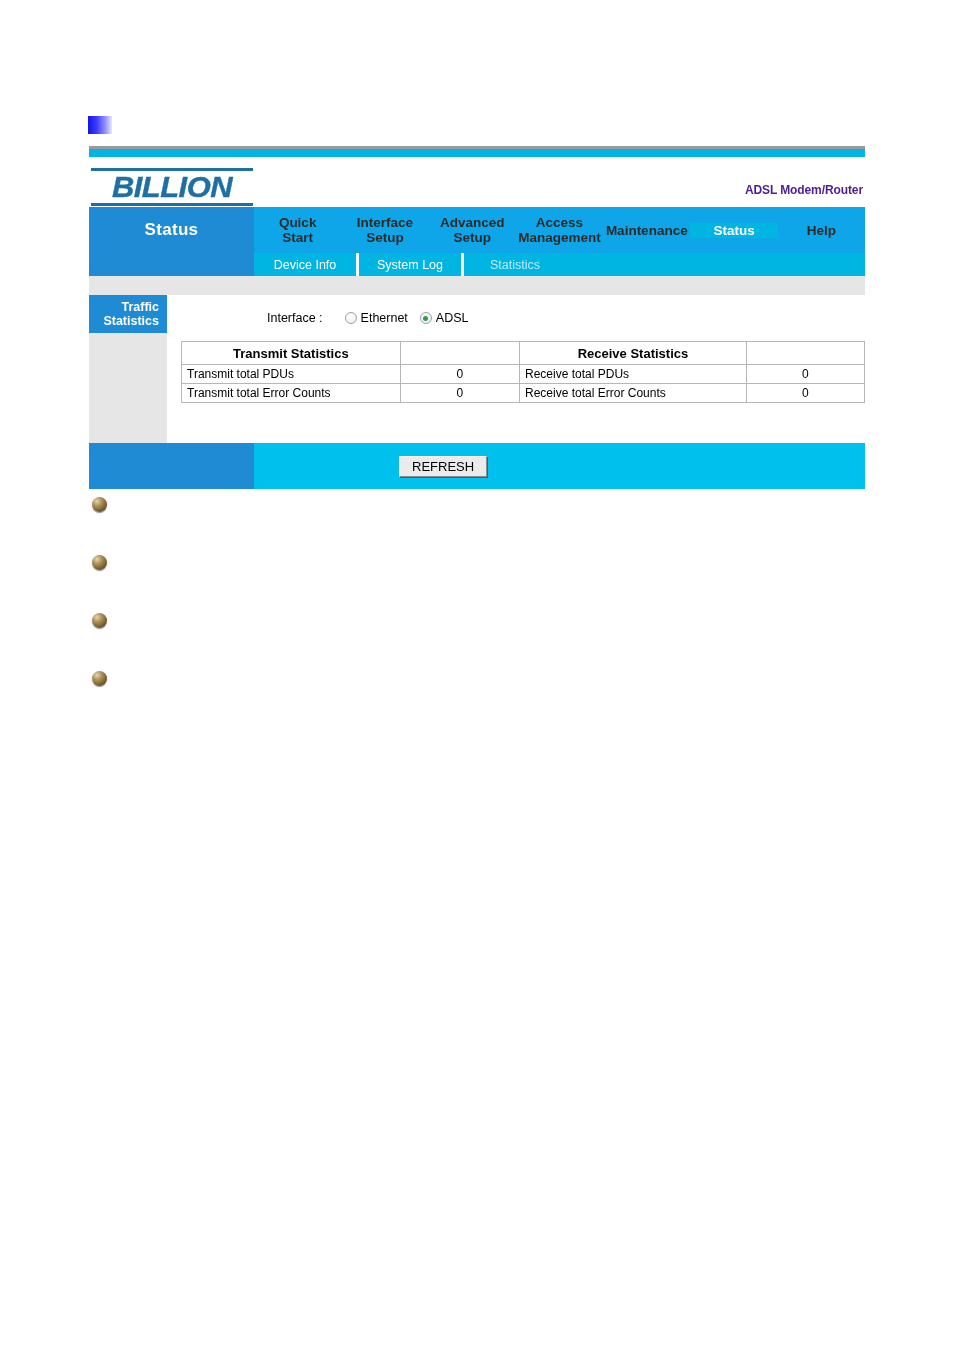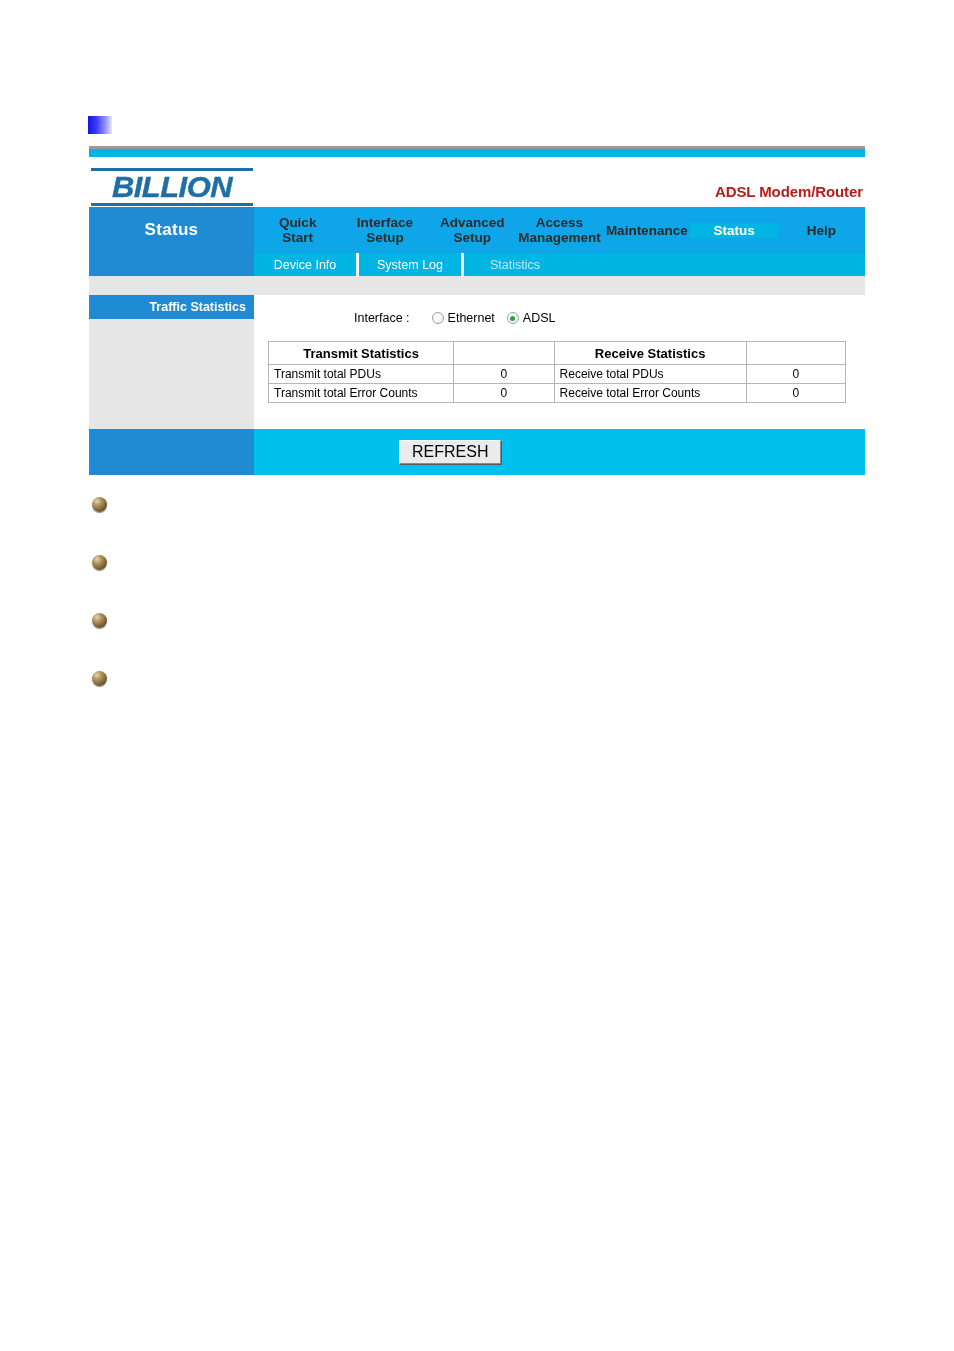--- a/index.html
+++ b/index.html
@@ -69,23 +69,23 @@
     letter-spacing: -0.5px;
     color: #1d6fa5;
     -webkit-text-stroke: 0.4px #1d6fa5;
     text-align: center;
     transform: scaleX(1.03);
   }
   #product-label {
     position: absolute;
     right: 2px;
     top: 26px;
-    font-size: 15px;
-    font-weight: bold;
-    color: #b91c1c;
+    font-size: 12px;
+    font-weight: bold;
+    color: #4c1d95;
     letter-spacing: -0.1px;
   }
 
   
   #mainnav {
     display: flex;
     height: 46px;
     background: #0ea5e9;
   }
   #mainnav .brandcell {
@@ -227,21 +227,21 @@
     background: #2f9e44;
   }
   .radio-label { font-size: 12.5px; color: #000; }
 
   
   #stats-wrap {
     padding: 16px 0 16px 14px;
   }
   table.stats {
     border-collapse: collapse;
-    width: 578px;
+    width: 684px;
     background: #ffffff;
   }
   table.stats td, table.stats th {
     border: 1px solid #b6b6b6;
     font-size: 12px;
     color: #000000;
     height: 16px;
   }
   table.stats th {
     font-size: 13px;
@@ -272,21 +272,21 @@
   }
   #footer .right {
     flex: 1;
     background: #00c0ed;
     display: flex;
     align-items: center;
     padding-left: 145px;
   }
   #refresh-btn {
     font-family: "Liberation Sans", sans-serif;
-    font-size: 16px;
+    font-size: 13px;
     color: #000000;
     background: #ebebeb;
     border: 1px solid #8a8a8a;
     border-top-color: #ffffff;
     border-left-color: #ffffff;
     padding: 2px 12px;
     cursor: pointer;
     box-shadow: 1px 1px 0 #5a5a5a;
   }
 

